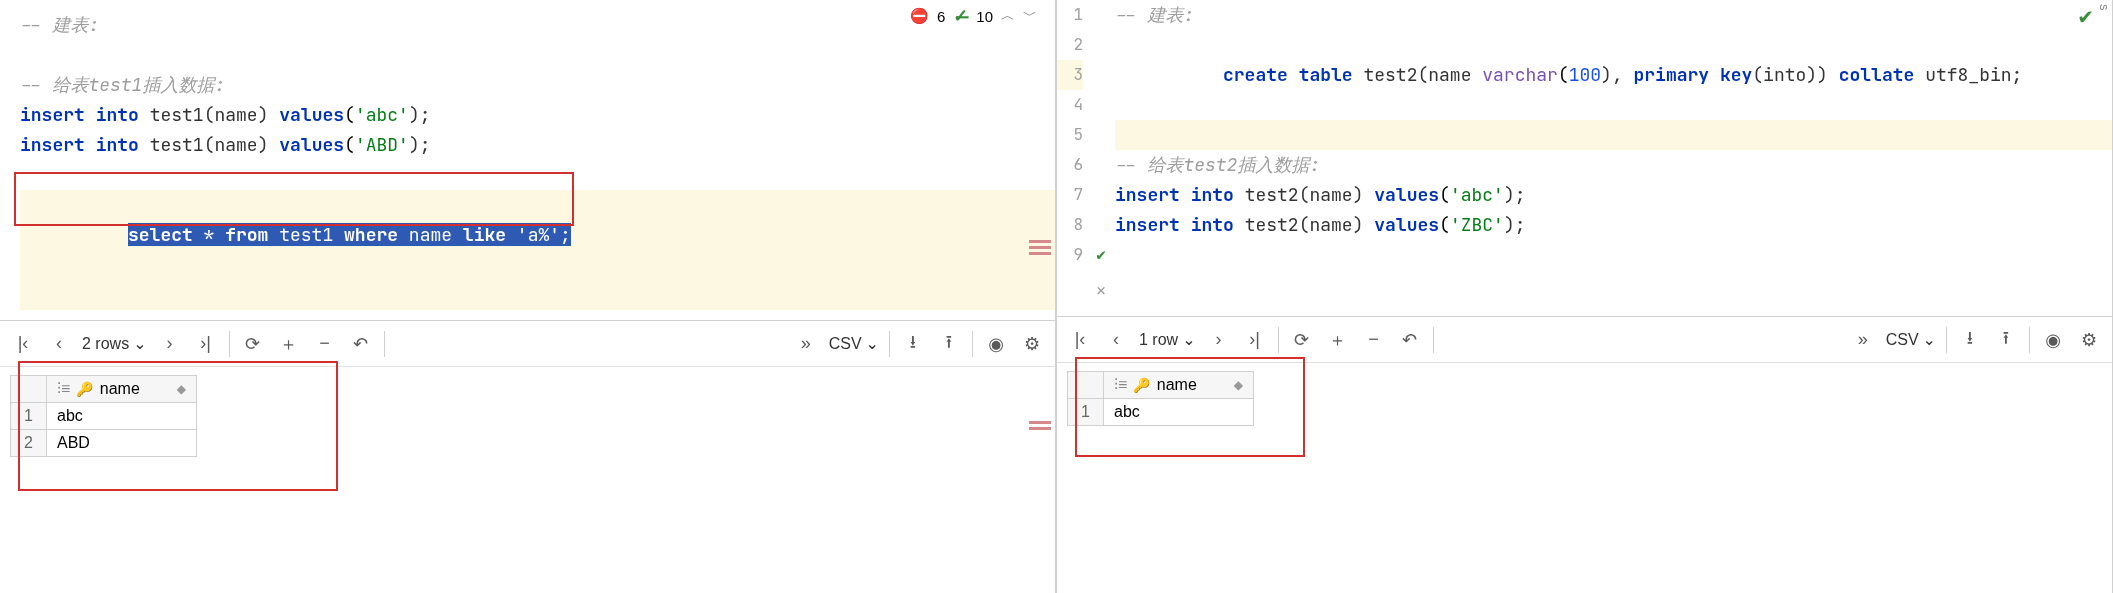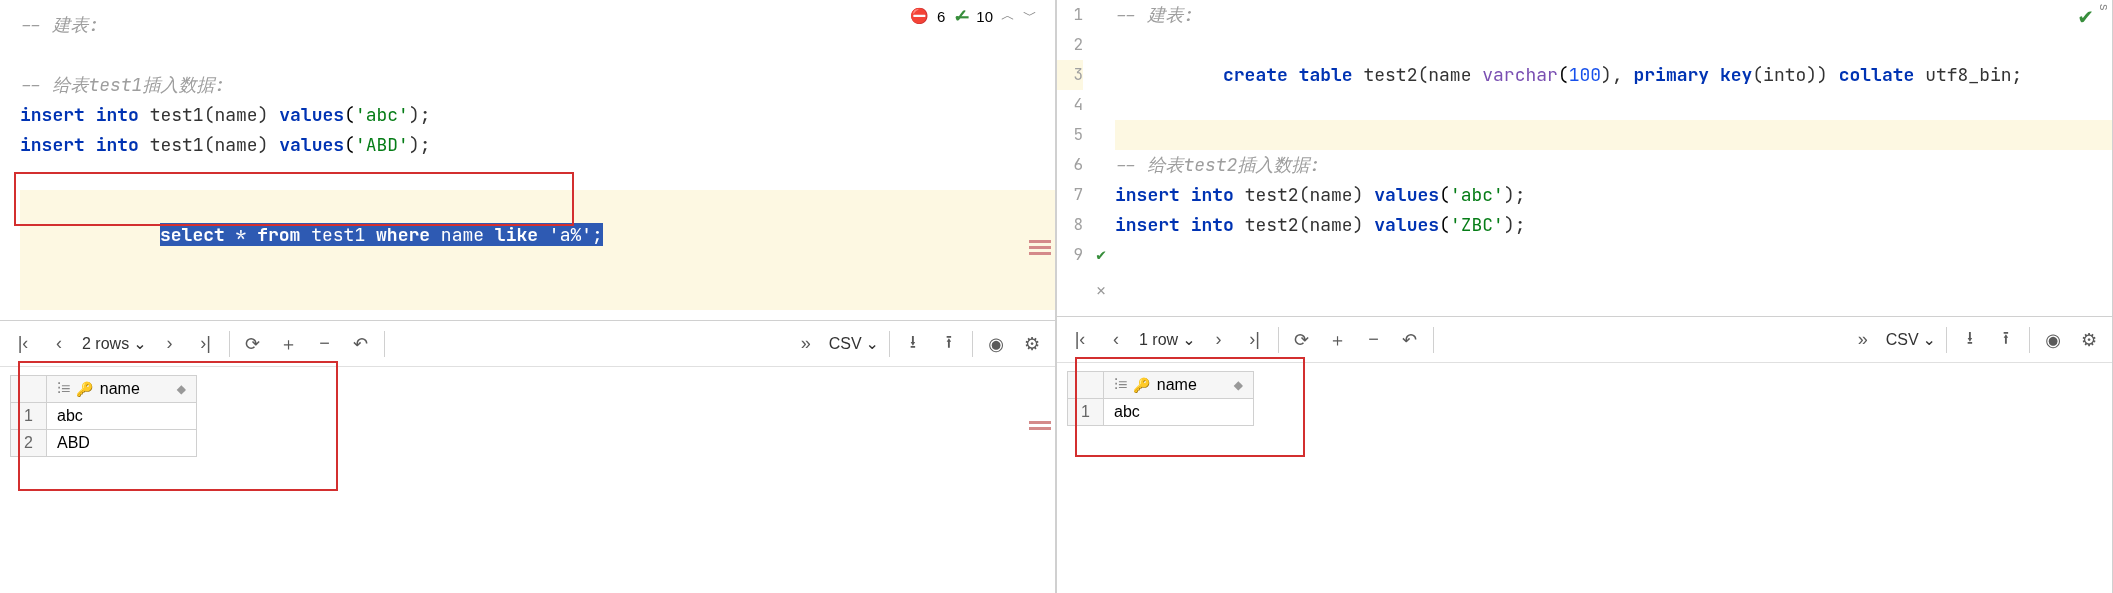--- a/index.html
+++ b/index.html
@@ -179,21 +179,21 @@
 
     <div class="code-area">
       <div class="gutter-change"></div>
       <div class="code-lines">
         <div class="code-line"><span class="comment">-- 建表:</span></div>
         <div class="code-line">&nbsp;</div>
         <div class="code-line"><span class="comment">-- 给表test1插入数据:</span></div>
         <div class="code-line"><span class="kw">insert</span> <span class="kw">into</span> <span class="ident">test1(name)</span> <span class="kw">values</span>(<span class="str">'abc'</span><span class="ident">);</span></div>
         <div class="code-line"><span class="kw">insert</span> <span class="kw">into</span> <span class="ident">test1(name)</span> <span class="kw">values</span>(<span class="str">'ABD'</span><span class="ident">);</span></div>
         <div class="code-line">&nbsp;</div>
-        <div class="code-line highlight-line" style="position:relative;padding-left:32px;">
+        <div class="code-line highlight-line" style="position:relative;">
           <span class="selected-text"><span class="kw">select</span><span> * </span><span class="kw">from</span><span> test1 </span><span class="kw">where</span><span> name </span><span class="kw">like</span><span> </span><span>'a%'</span><span>;</span></span>
           <div class="red-box" style="left:-6px;top:-18px;width:560px;height:54px;"></div>
         </div>
       </div>
     </div>
     <div style="position:absolute;right:4px;top:240px;">
       <div style="width:22px;height:3px;background:#d48a8a;margin-bottom:3px;"></div>
       <div style="width:22px;height:3px;background:#d48a8a;margin-bottom:3px;"></div>
       <div style="width:22px;height:3px;background:#d48a8a;"></div>
     </div>

